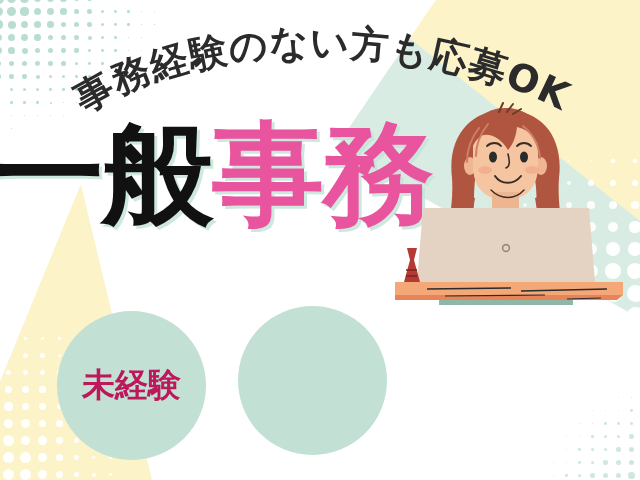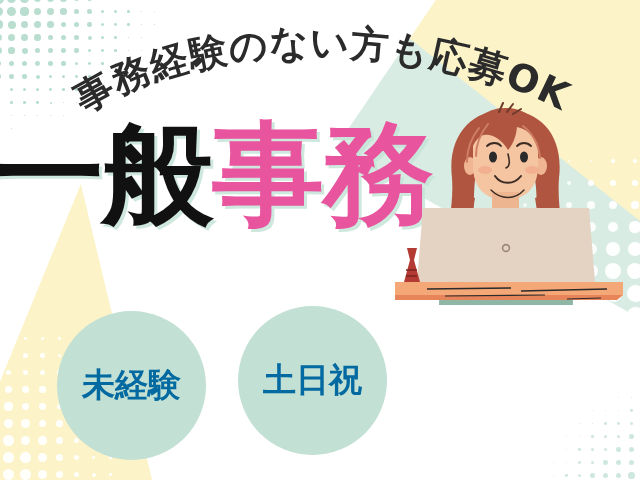--- a/index.html
+++ b/index.html
@@ -66,21 +66,21 @@
   #title .pnk{color:#e9549f;}
 
   
   #illus{position:absolute;left:395px;top:100px;width:245px;height:205px;}
 
   
   .badge{
     position:absolute;width:149px;height:149px;border-radius:50%;
     background:#c2e0d3;
     display:flex;flex-direction:column;align-items:center;justify-content:center;
-    color:#0369a1;
+    color:#be185d;
   }
   .badge .ln{
     font-weight:bold;font-size:33px;line-height:1.16;letter-spacing:0px;
     white-space:nowrap;
   }
   .badge .ln.latin{font-size:34px;letter-spacing:1px;}
   #badge-0{left:57px;top:311px;}
   #badge-1{left:238px;top:306px;}
   #badge-2{left:421px;top:306px;}
 </style>
@@ -437,16 +437,15 @@
       <path d="M126,191 L212,189" stroke="#2b2b2b" stroke-width="1.4"></path>
       <path d="M50,196 L150,195" stroke="#2b2b2b" stroke-width="1.2"></path>
       <path d="M172,199 L206,198" stroke="#2b2b2b" stroke-width="1.2"></path>
     </svg>
   </div>
 
   <div class="badge" id="badge-0">
     <div class="ln">未経験</div>
   </div>
   <div class="badge" id="badge-1">
-    <div class="ln">土日祝</div>
   </div>
 
 </div>
 
 </body></html>

